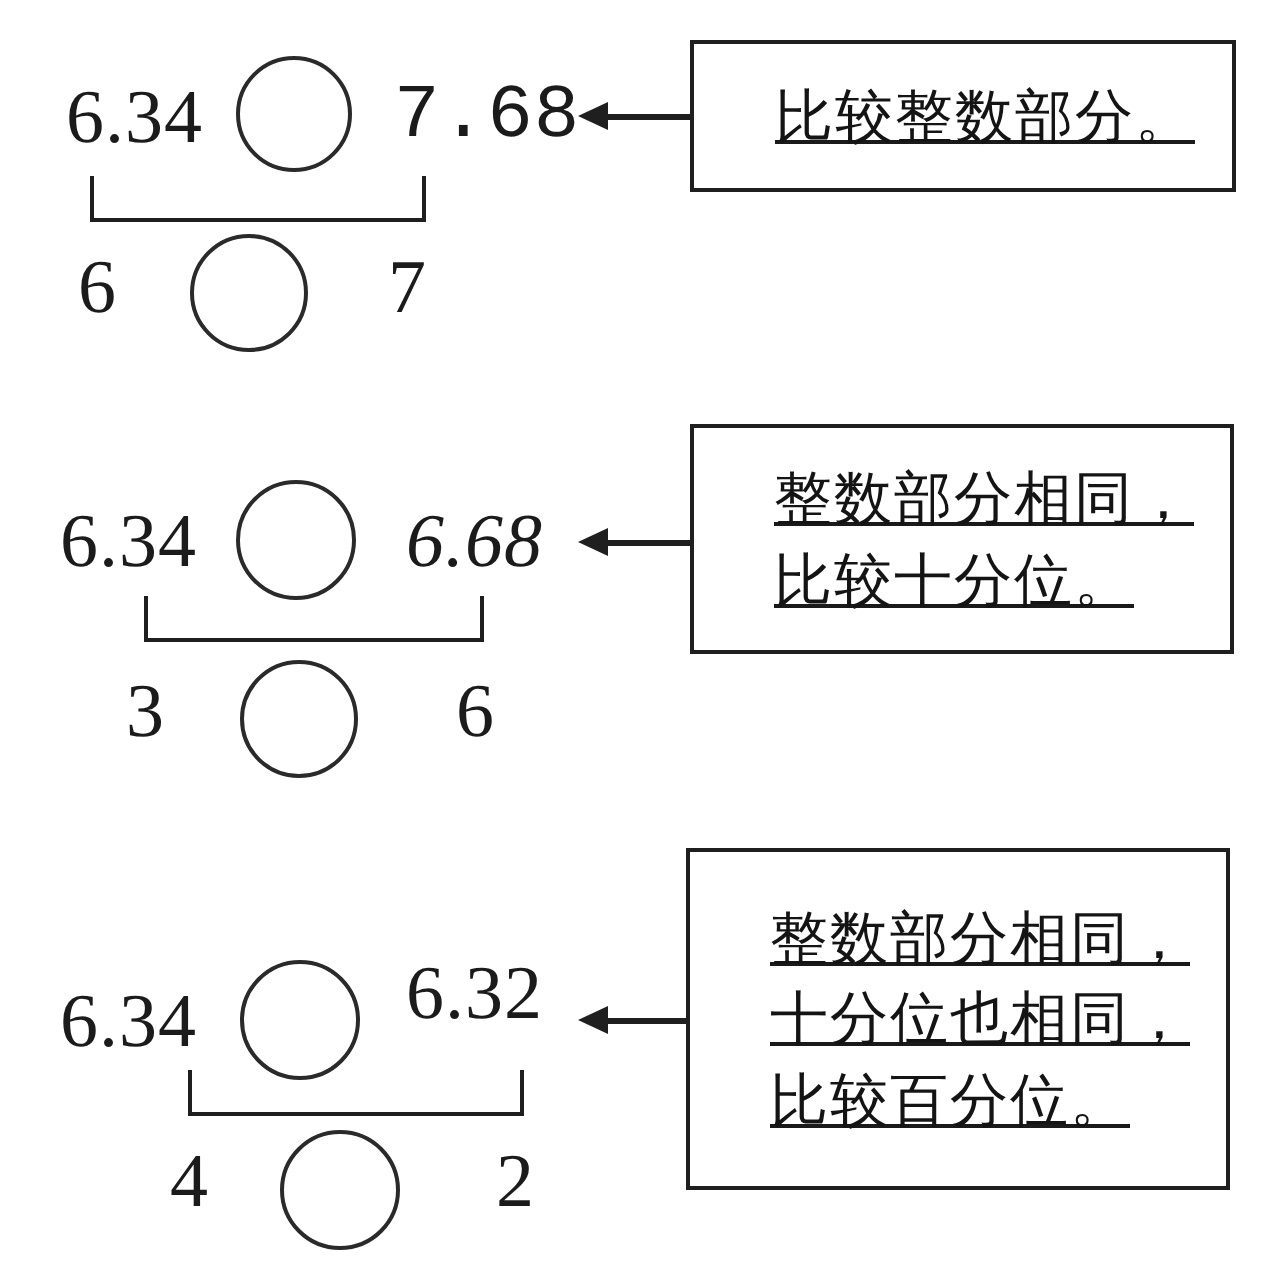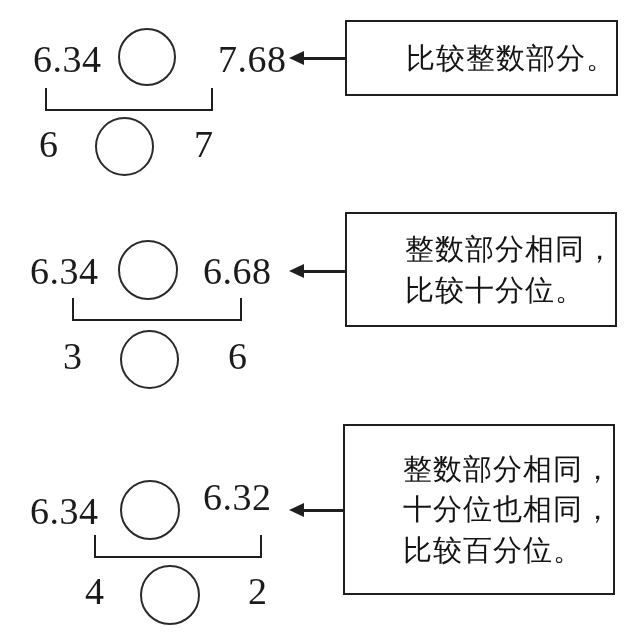--- a/index.html
+++ b/index.html
@@ -53,22 +53,23 @@
   }
 
   
   .callout {
     position: absolute;
     box-sizing: border-box;
     border: 2.2px solid #1f1f1f;
     background: #ffffff;
     display: flex;
     align-items: center;
-    justify-content: flex-end;
+    justify-content: center;
     padding-left: 22px;
+    text-decoration: underline;
   }
   .callout-text {
     font-family: "DejaVu Serif", "Liberation Serif", serif;
     font-size: 29px;
     line-height: 1.38;
     color: #141414;
     white-space: pre-line;
     letter-spacing: 1px;
   }
 
@@ -99,21 +100,21 @@
 </head>
 <body>
 
 <div id="page">
 
   <div>
     <span class="num" style="left:33px; top:40px;">6.34</span>
 
     <span class="circle" style="left:118px; top:28px; width:58px; height:58px;"></span>
 
-    <span class="num" style="left:218px; top:40px;">7.68</span>
+    <span class="num" style="left:197px; top:40px;font-family:Liberation Mono, monospace;">7.68</span>
 
     <span class="bracket" style="left:45px; top:88px; width:168px; height:23px;"></span>
 
     <span class="num small" style="left:39px; top:125px;">6</span>
 
     <span class="circle" style="left:95px; top:117px; width:59px; height:59px;"></span>
 
     <span class="num small" style="left:194px; top:125px;">7</span>
 
     <span class="arrow" style="left:289px; top:51px; width:56px;">
@@ -124,21 +125,21 @@
     <div class="callout" style="left:345px; top:20px; width:273px; height:76px;">
       <span class="callout-text">比较整数部分。</span>
     </div>
   </div>
 
   <div>
     <span class="num" style="left:30px; top:252px;">6.34</span>
 
     <span class="circle" style="left:118px; top:240px; width:60px; height:60px;"></span>
 
-    <span class="num" style="left:203px; top:252px;">6.68</span>
+    <span class="num" style="left:203px; top:252px;font-style:italic;">6.68</span>
 
     <span class="bracket" style="left:72px; top:298px; width:170px; height:23px;"></span>
 
     <span class="num small" style="left:63px; top:337px;">3</span>
 
     <span class="circle" style="left:120px; top:330px; width:59px; height:59px;"></span>
 
     <span class="num small" style="left:228px; top:337px;">6</span>
 
     <span class="arrow" style="left:289px; top:264px; width:56px;">

